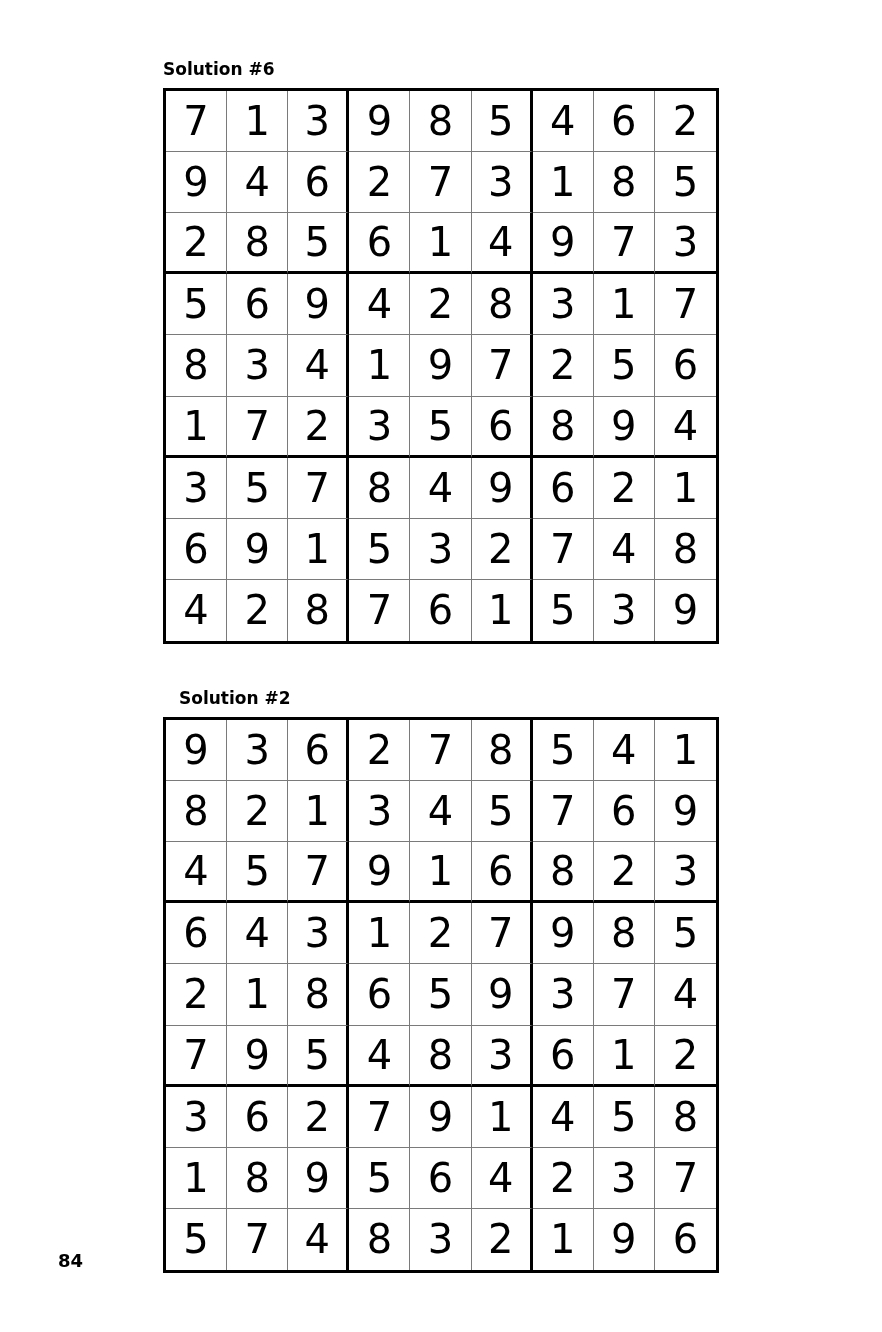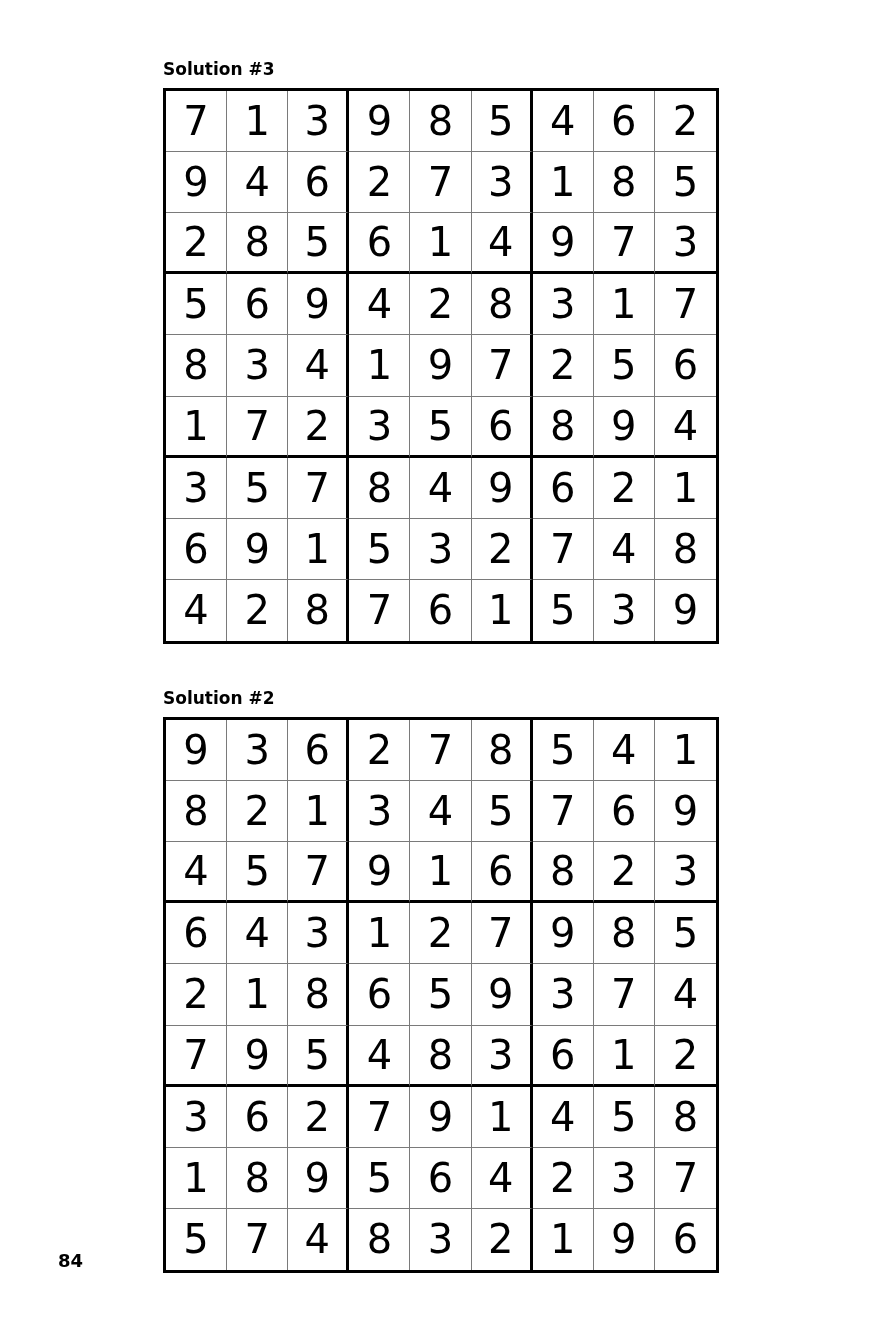--- a/index.html
+++ b/index.html
@@ -12,21 +12,21 @@
           font-family:"DejaVu Sans", sans-serif; font-size:40px; font-weight:normal; line-height:1; }
   .cell.c9 { border-right:none; }
   .cell.r9 { border-bottom:none; }
   .cell.c3, .cell.c6 { border-right:3px solid #000; }
   .cell.r3, .cell.r6 { border-bottom:3px solid #000; }
   .page-num { position:absolute; left:58px; top:1250px; font-weight:bold; font-size:18px; font-family:"DejaVu Sans", sans-serif; }
 </style>
 </head>
 <body>
 
-<div class="title" style="top:59px;">Solution #3</div>
+<div class="title" style="top:59px;">Solution #6</div>
 <div class="grid" id="grid0" style="top:88px;">
     <div class="cell c1 r1">7</div>
     <div class="cell c2 r1">1</div>
     <div class="cell c3 r1">3</div>
     <div class="cell c4 r1">9</div>
     <div class="cell c5 r1">8</div>
     <div class="cell c6 r1">5</div>
     <div class="cell c7 r1">4</div>
     <div class="cell c8 r1">6</div>
     <div class="cell c9 r1">2</div>
@@ -97,21 +97,21 @@
     <div class="cell c2 r9">2</div>
     <div class="cell c3 r9">8</div>
     <div class="cell c4 r9">7</div>
     <div class="cell c5 r9">6</div>
     <div class="cell c6 r9">1</div>
     <div class="cell c7 r9">5</div>
     <div class="cell c8 r9">3</div>
     <div class="cell c9 r9">9</div>
   </div>
 
-<div class="title" style="top:688px;">Solution #2</div>
+<div class="title" style="top:688px;margin-left:16px;">Solution #2</div>
 <div class="grid" id="grid1" style="top:717px;">
     <div class="cell c1 r1">9</div>
     <div class="cell c2 r1">3</div>
     <div class="cell c3 r1">6</div>
     <div class="cell c4 r1">2</div>
     <div class="cell c5 r1">7</div>
     <div class="cell c6 r1">8</div>
     <div class="cell c7 r1">5</div>
     <div class="cell c8 r1">4</div>
     <div class="cell c9 r1">1</div>

